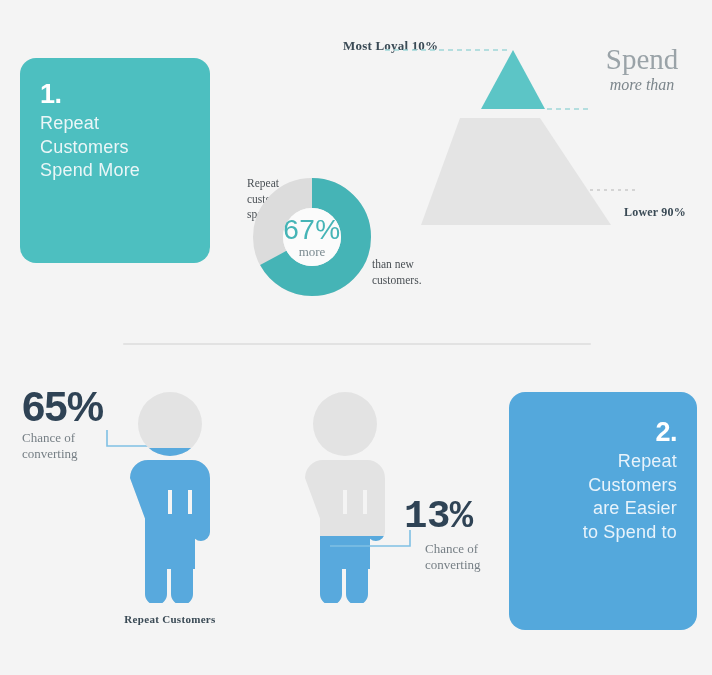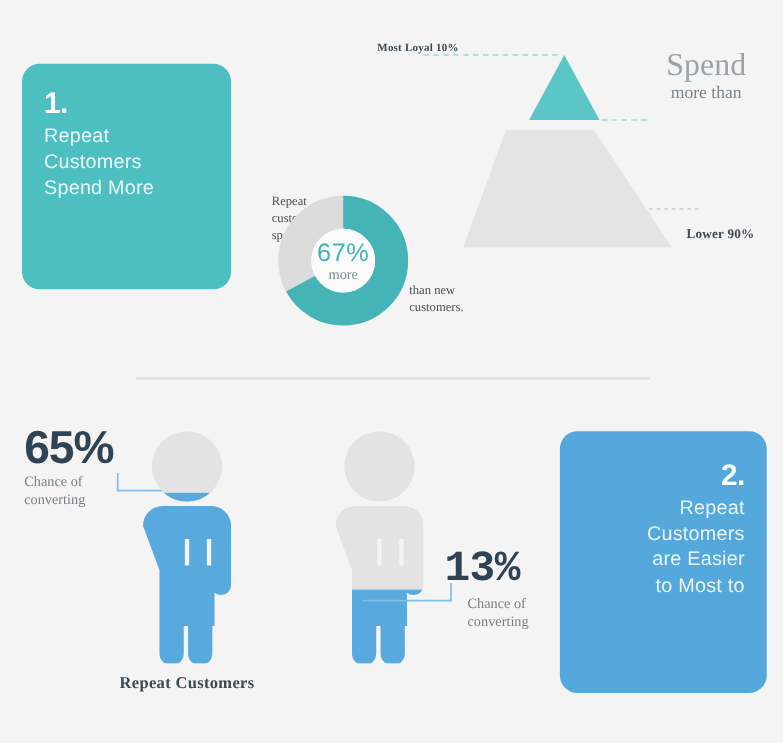--- a/index.html
+++ b/index.html
@@ -45,69 +45,69 @@
     background:#e2e2e2;border-radius:1px;
   }
 
   
   #donut-wrap{position:absolute;left:253px;top:178px;width:118px;height:118px;}
   .donut-center{
     position:absolute;left:50%;top:50%;transform:translate(-50%,-50%);
     text-align:center;width:70px;
   }
   .donut-pct{
-    font-size:23px;color:#45b4b6;font-weight:400;line-height:1;
+    font-size:28px;color:#45b4b6;font-weight:400;line-height:1;
     letter-spacing:0.5px;
   }
   .donut-sub{
     font-size:13px;color:#7b8a90;
     font-family:"Liberation Serif", serif;
     margin-top:1px;line-height:1;
   }
   .serif-label{
     position:absolute;
     font-family:"Liberation Serif", serif;
     font-size:11.5px;color:#4a5055;line-height:1.35;
   }
   #lbl-current{left:247px;top:176px;width:70px;}
   #lbl-thannew{left:372px;top:257px;width:78px;}
 
   
   #pyramid{position:absolute;left:400px;top:38px;width:300px;height:200px;}
   #lbl-mostloyal{
     position:absolute;left:343px;top:38px;
     font-family:"Liberation Serif", serif;
-    font-weight:bold;font-size:10px;color:#3a4a55;
+    font-weight:bold;font-size:13px;color:#3a4a55;
     letter-spacing:0.2px;white-space:nowrap;
   }
   #lbl-lower90{
     position:absolute;left:624px;top:189px;
     font-family:"Liberation Serif", serif;
     font-weight:bold;font-size:12px;color:#3a4a55;
     letter-spacing:0.2px;white-space:nowrap;margin-top:16px;
   }
   #spendblock{
     position:absolute;left:578px;top:44px;width:128px;text-align:center;
     font-family:"Liberation Serif", serif;
   }
   .spend-word{font-size:29px;color:#9aa3a8;line-height:1.05;font-weight:400;}
   .spend-mult{
     font-size:55px;color:#32465a;font-weight:bold;
     line-height:1.0;letter-spacing:-1px;margin-top:-2px;
   }
-  .spend-more{font-size:16px;color:#7b858b;margin-top:2px;line-height:1.1;}
+  .spend-more{font-size:16px;color:#7b858b;margin-top:2px;line-height:1.1;font-style:italic;}
 
   
   .person-block{position:absolute;}
   #person-a{left:100px;top:388px;}
   #person-b{left:275px;top:388px;}
   .person-caption{
     position:absolute;width:200px;text-align:center;
     font-family:"Liberation Serif", serif;
-    font-weight:bold;font-size:15px;color:#3a4a55;letter-spacing:0.3px;
+    font-weight:bold;font-size:11px;color:#3a4a55;letter-spacing:0.3px;
   }
   #cap-a{left:70px;top:613px;}
   #cap-b{left:235px;top:613px;}
 
   .stat-big{
     position:absolute;font-weight:bold;color:#2f4355;
   }
   #stat-65{left:22px;top:383px;font-size:42px;letter-spacing:-1px;
     font-family:"Liberation Sans", sans-serif;}
   #stat-13{left:404px;top:495px;font-size:39px;letter-spacing:-0.5px;
@@ -243,17 +243,17 @@
     <div>Chance of</div>
     <div>converting</div>
   </div>
 
   <div class="card" id="card-blue">
     <div class="card-num">2.</div>
     <div class="card-title">
       <div>Repeat</div>
       <div>Customers</div>
       <div>are Easier</div>
-      <div>to Most to</div>
+      <div>to Spend to</div>
     </div>
   </div>
 
 </div>
 
 </body></html>

